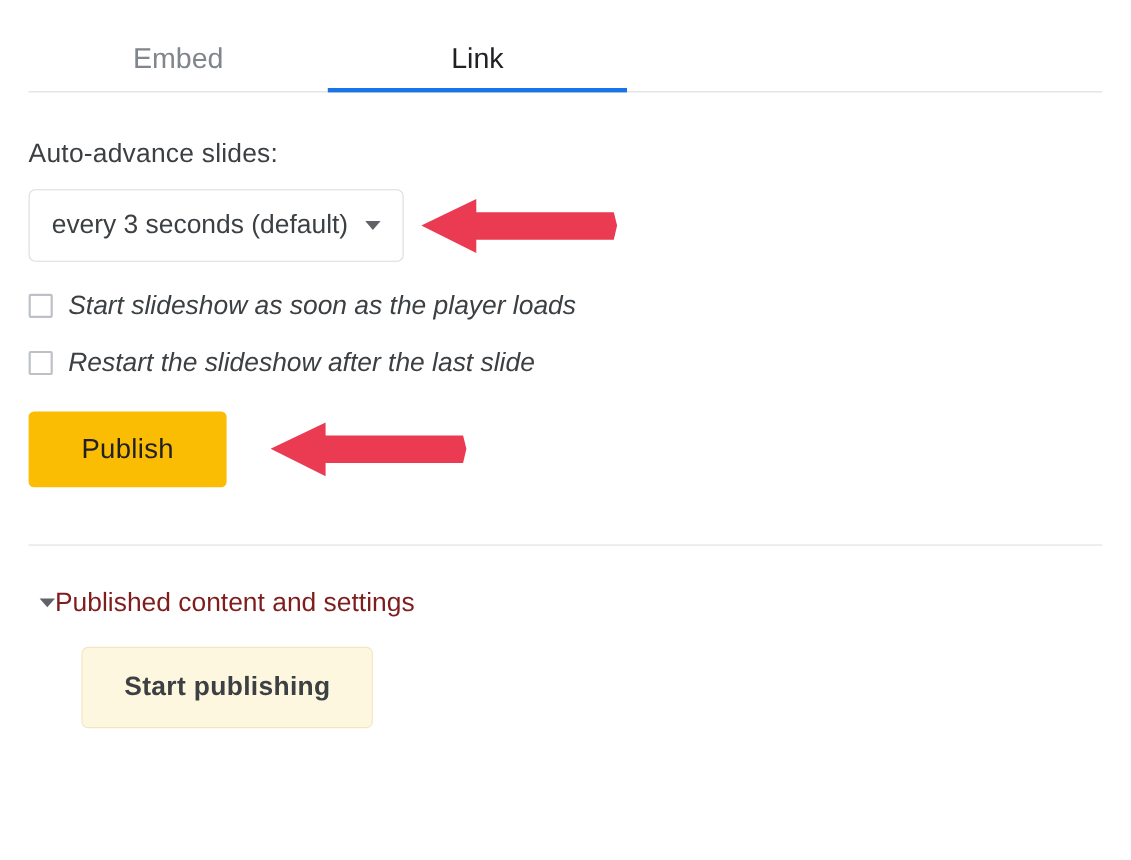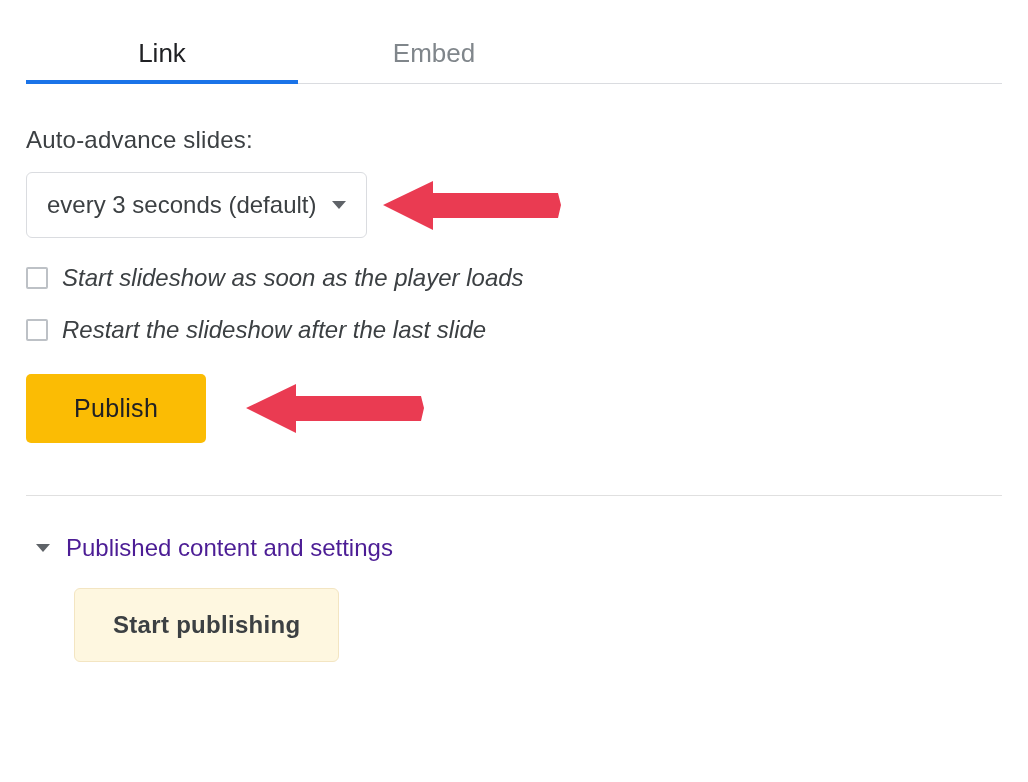--- a/index.html
+++ b/index.html
@@ -132,23 +132,22 @@
 
     .divider {
       border: none;
       border-top: 1px solid #e0e0e0;
       margin: 0 0 38px 0;
     }
 
     .expander-row {
       display: flex;
       align-items: center;
-      gap: 16px;
-      font-size: 24px;
-      color: #4c1d95;
+      font-size: 24px;
+      color: #7f1d1d;
       margin-left: 10px;
       margin-bottom: 26px;
       cursor: pointer;
     }
     .expander-caret {
       width: 0;
       height: 0;
       border-left: 7px solid transparent;
       border-right: 7px solid transparent;
       border-top: 8px solid #5f6368;
@@ -166,22 +165,22 @@
       margin-left: 48px;
       cursor: pointer;
       letter-spacing: 0.3px;
     }
   </style>
 </head>
 <body>
 
 <div class="container">
   <div class="tabs">
+    <div class="tab">Embed</div>
     <div class="tab active">Link</div>
-    <div class="tab">Embed</div>
   </div>
 
   <div class="field-label">Auto-advance slides:</div>
 
   <div class="select-row">
     <div class="select">
       <span>every 3 seconds (default)</span>
       <span class="caret-down"></span>
     </div>
     <span class="arrow">

